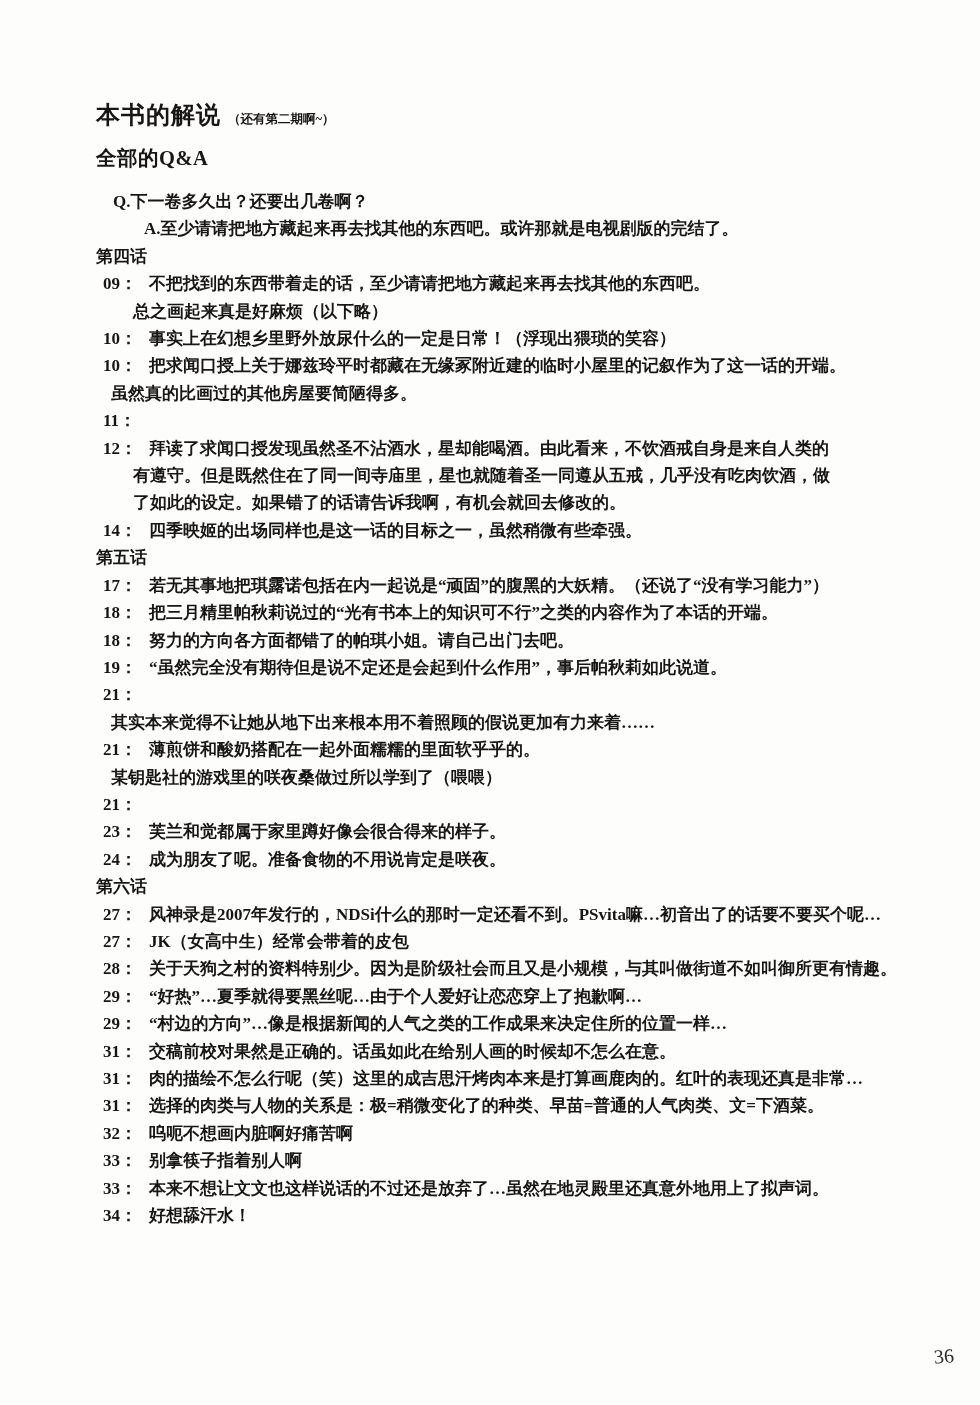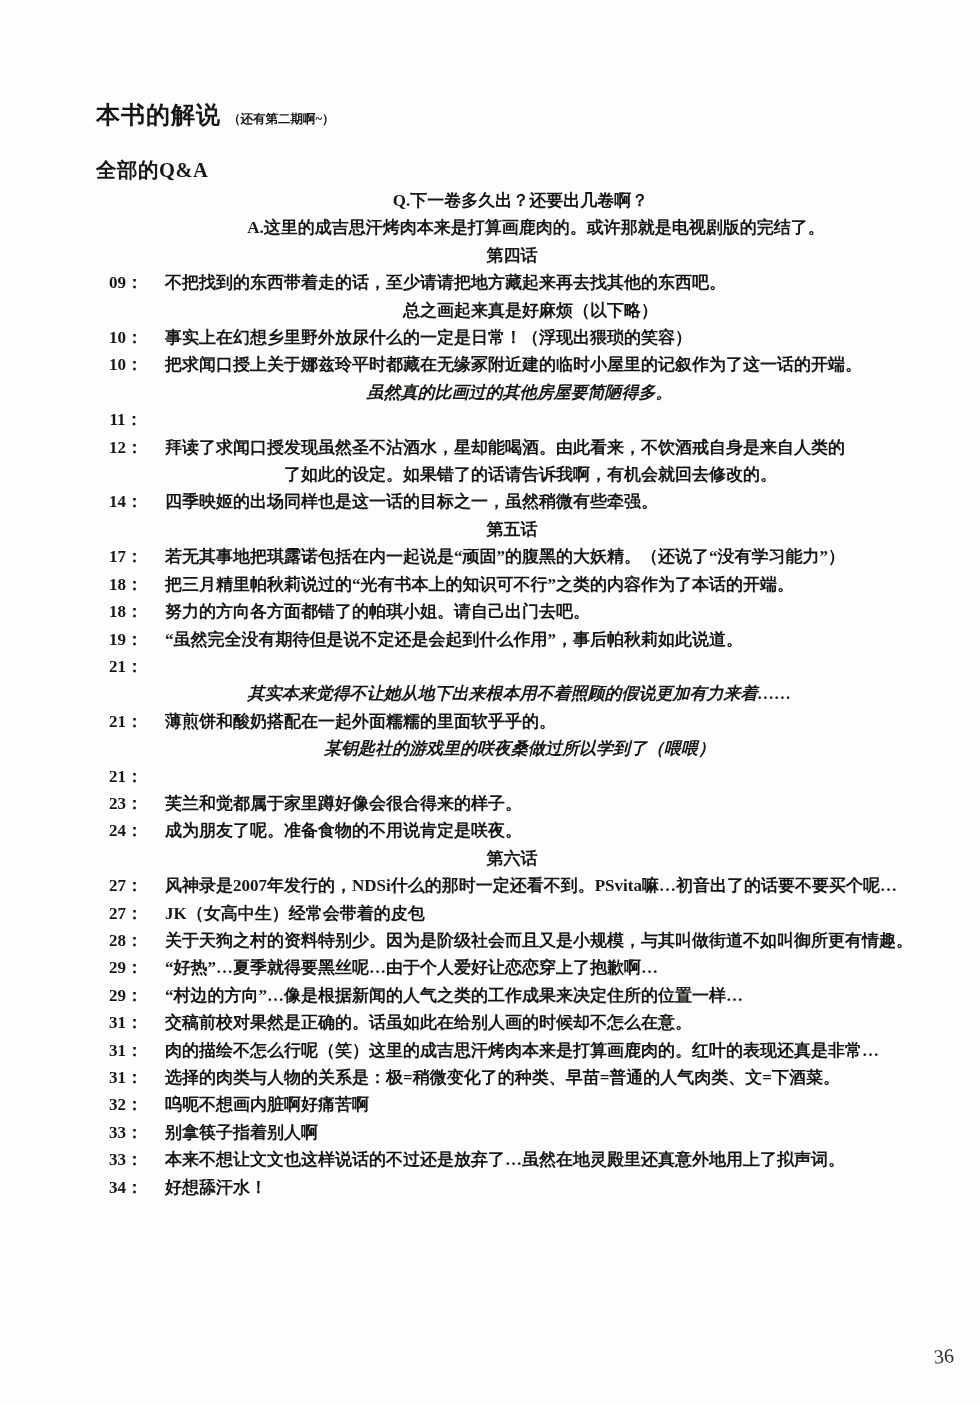--- a/index.html
+++ b/index.html
@@ -21,41 +21,41 @@
     font-size: 24px;
     line-height: 30px;
     letter-spacing: 1px;
     white-space: nowrap;
   }
   .doc-title .note {
     font-size: 12.5px;
     letter-spacing: 0;
   }
   .qa-heading {
-    margin-top: 22px;
+    margin-top: 10px;
     font-size: 20.5px;
     line-height: 28px;
     letter-spacing: 0.5px;
   }
-  .rows { margin-top: 3px; text-align: center; }
+  .rows { margin-top: 16px; }
   .row {
     font-size: 17px;
     line-height: 27.4px;
     white-space: nowrap;
   }
   .row.q { padding-left: 17px; }
   .row.a { padding-left: 48px; }
   .row.h { padding-left: 0; }
-  .row.n { display: flex; gap: 16px; }
+  .row.n { display: flex; }
   .row.n .num {
     flex: 0 0 53px;
     padding-left: 7px;
     box-sizing: border-box;
   }
-  .row.c1 { padding-left: 15px; font-style: italic; }
+  .row.c1 { padding-left: 15px; }
   .row.c2 { padding-left: 37px; }
   .page-number {
     position: absolute;
     left: 934px; top: 1345px;
     font-size: 20px;
     font-weight: normal;
     transform: rotate(-5deg);
     color: #2a2a2a;
   }
 </style>
@@ -65,21 +65,21 @@
 <div class="page">
   <div class="doc-title">
     <span>本书的解说</span>
     <span class="note">（还有第二期啊~）</span>
   </div>
 
   <div class="qa-heading">全部的Q&amp;A</div>
 
   <div class="rows">
       <div class="row q">Q.下一卷多久出？还要出几卷啊？</div>
-      <div class="row a">A.这里的成吉思汗烤肉本来是打算画鹿肉的。或许那就是电视剧版的完结了。</div>
+      <div class="row a">A.至少请请把地方藏起来再去找其他的东西吧。或许那就是电视剧版的完结了。</div>
       <div class="row h">第四话</div>
       <div class="row n">
         <span class="num">09：</span>
         <span class="txt">不把找到的东西带着走的话，至少请请把地方藏起来再去找其他的东西吧。</span>
       </div>
       <div class="row c2">总之画起来真是好麻烦（以下略）</div>
       <div class="row n">
         <span class="num">10：</span>
         <span class="txt">事实上在幻想乡里野外放尿什么的一定是日常！（浮现出猥琐的笑容）</span>
       </div>
@@ -88,20 +88,21 @@
         <span class="txt">把求闻口授上关于娜兹玲平时都藏在无缘冢附近建的临时小屋里的记叙作为了这一话的开端。</span>
       </div>
       <div class="row c1">虽然真的比画过的其他房屋要简陋得多。</div>
       <div class="row n">
         <span class="num">11：</span>
       </div>
       <div class="row n">
         <span class="num">12：</span>
         <span class="txt">拜读了求闻口授发现虽然圣不沾酒水，星却能喝酒。由此看来，不饮酒戒自身是来自人类的</span>
       </div>
+      <div class="row c2">有遵守。但是既然住在了同一间寺庙里，星也就随着圣一同遵从五戒，几乎没有吃肉饮酒，做</div>
       <div class="row c2">了如此的设定。如果错了的话请告诉我啊，有机会就回去修改的。</div>
       <div class="row n">
         <span class="num">14：</span>
         <span class="txt">四季映姬的出场同样也是这一话的目标之一，虽然稍微有些牵强。</span>
       </div>
       <div class="row h">第五话</div>
       <div class="row n">
         <span class="num">17：</span>
         <span class="txt">若无其事地把琪露诺包括在内一起说是“顽固”的腹黑的大妖精。（还说了“没有学习能力”）</span>
       </div>

